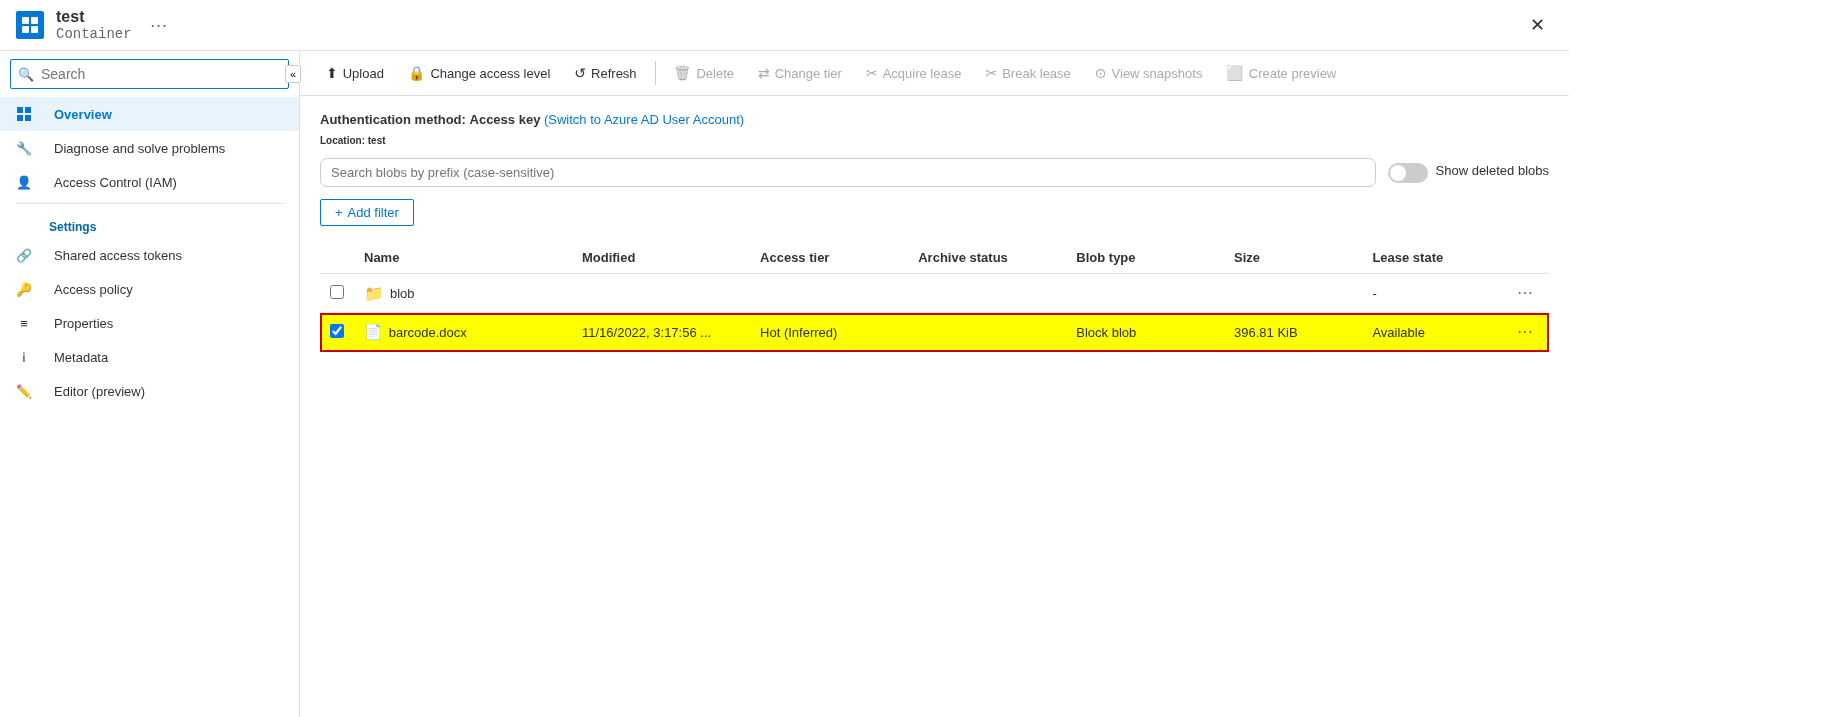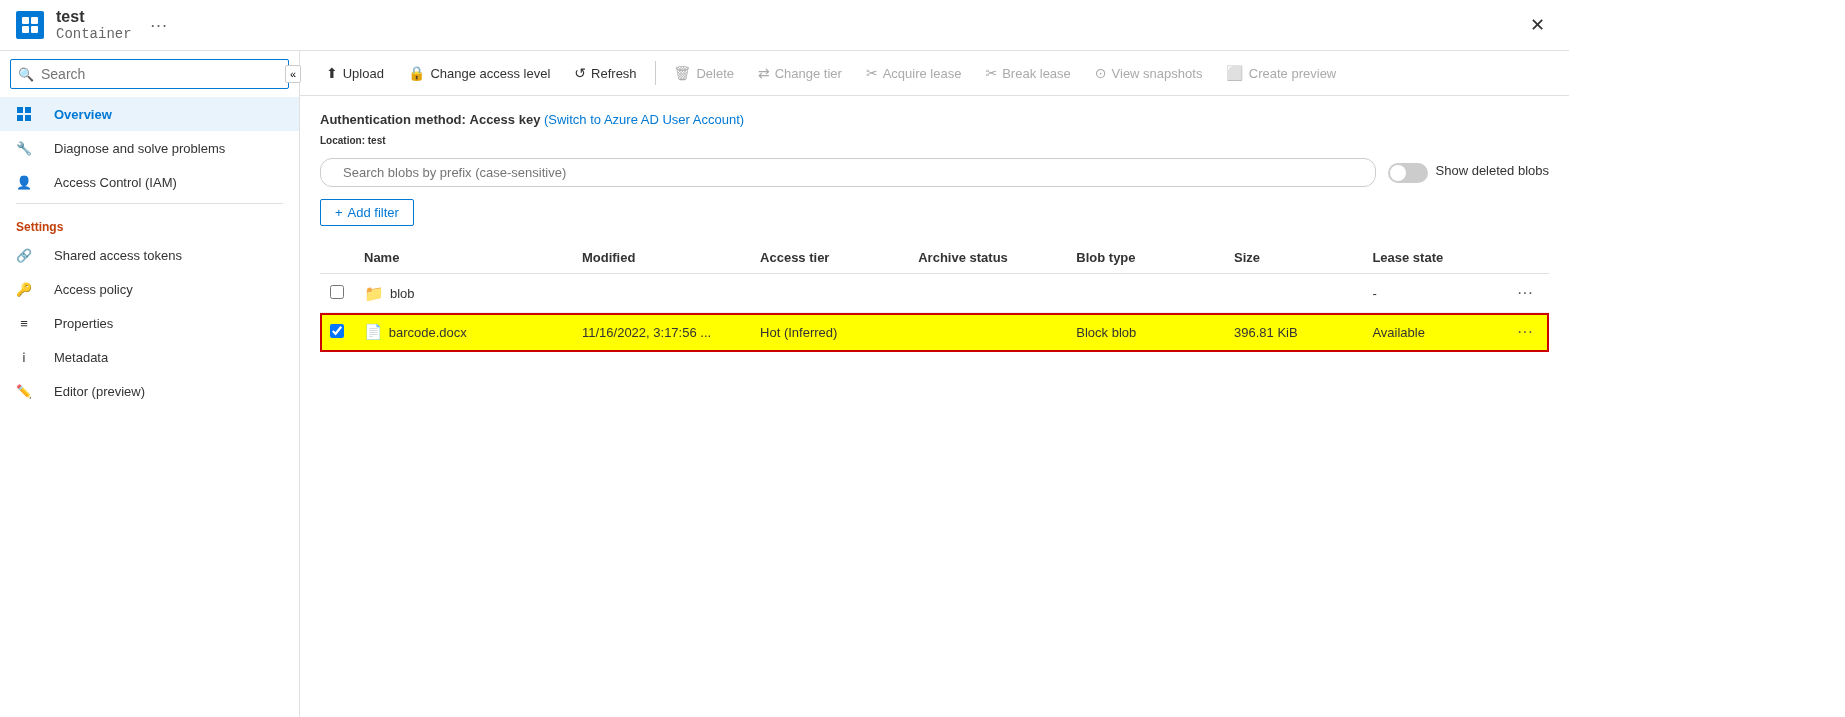--- a/index.html
+++ b/index.html
@@ -24,21 +24,21 @@
     .sidebar { width: 300px; border-right: 1px solid #e0e0e0; display: flex; flex-direction: column; flex-shrink: 0; background: #fff; }
     .search-box { margin: 8px 10px; position: relative; }
     .search-box input { width: 100%; padding: 6px 10px 6px 30px; border: 1.5px solid #0078d4; border-radius: 2px; font-size: 14px; outline: none; }
     .search-icon-inner { position: absolute; left: 8px; top: 50%; transform: translateY(-50%); color: #666; font-size: 13px; }
     .collapse-btn { position: absolute; right: -12px; top: 50%; transform: translateY(-50%); background: #fff; border: 1px solid #ccc; border-radius: 2px; padding: 2px 4px; cursor: pointer; font-size: 11px; }
 
     .nav-item { display: flex; align-items: center; padding: 9px 16px; cursor: pointer; gap: 22px; font-size: 13px; color: #333; }
     .nav-item.active { background: #e8f3fb; color: #0078d4; font-weight: 600; }
     .nav-item .nav-icon { width: 16px; height: 16px; flex-shrink: 0; display: flex; align-items: center; justify-content: center; }
 
-    .sidebar-section-label { padding: 12px 16px 4px; font-size: 12px; font-weight: 600; color: #c2410c; }
+    .sidebar-section-label { padding: 12px 16px 4px; font-size: 12px; font-weight: 600; color: #0369a1; margin-left: 33px; }
     .sidebar-divider { border: none; border-top: 1px solid #e0e0e0; margin: 4px 16px; }
 
     
     .content { flex: 1; display: flex; flex-direction: column; overflow: hidden; }
 
     
     .toolbar { display: flex; align-items: center; padding: 8px 16px; border-bottom: 1px solid #e0e0e0; gap: 4px; flex-wrap: nowrap; }
     .toolbar-btn { display: flex; align-items: center; gap: 5px; padding: 6px 10px; background: none; border: none; cursor: pointer; font-size: 13px; color: #333; border-radius: 2px; white-space: nowrap; }
     .toolbar-btn .btn-icon { font-size: 14px; }
     .toolbar-separator { width: 1px; height: 24px; background: #ccc; margin: 0 4px; }
@@ -46,21 +46,21 @@
 
     
     .main-content { padding: 16px 20px; flex: 1; overflow-y: auto; }
     .auth-info { margin-bottom: 8px; font-size: 13px; }
     .auth-info span { font-weight: 600; }
     .auth-link { color: #0078d4; cursor: pointer; text-decoration: none; }
     .location-info { font-size: 10px; margin-bottom: 12px; }
     .location-info span { font-weight: 600; }
 
     .search-bar-row { display: flex; align-items: center; gap: 12px; margin-bottom: 12px; }
-    .blob-search { flex: 1; padding: 6px 22px; border: 1px solid #ccc; border-radius: 12px; font-size: 13px; color: #0f172a; outline: none; }
+    .blob-search { flex: 1; padding: 6px 10px; border: 1px solid #ccc; border-radius: 7px; font-size: 13px; color: #0f172a; outline: none; }
     .toggle-row { display: flex; align-items: flex-start; gap: 8px; font-size: 13px; color: #333; }
     .toggle { width: 40px; height: 20px; background: #ccc; border-radius: 10px; position: relative; cursor: pointer; }
     .toggle-thumb { width: 16px; height: 16px; background: #fff; border-radius: 50%; position: absolute; top: 2px; left: 2px; transition: left 0.2s; }
 
     .add-filter-btn { display: flex; align-items: center; gap: 5px; padding: 5px 14px; border: 1px solid #0078d4; background: #fff; color: #0078d4; border-radius: 2px; cursor: pointer; font-size: 13px; margin-bottom: 16px; }
 
     
     .blob-table { width: 100%; border-collapse: collapse; }
     .blob-table th { text-align: left; padding: 8px 10px; font-size: 13px; font-weight: 600; color: #333; border-bottom: 1px solid #e0e0e0; }
     .blob-table td { padding: 8px 10px; font-size: 13px; color: #333; border-bottom: 1px solid #f0f0f0; }

